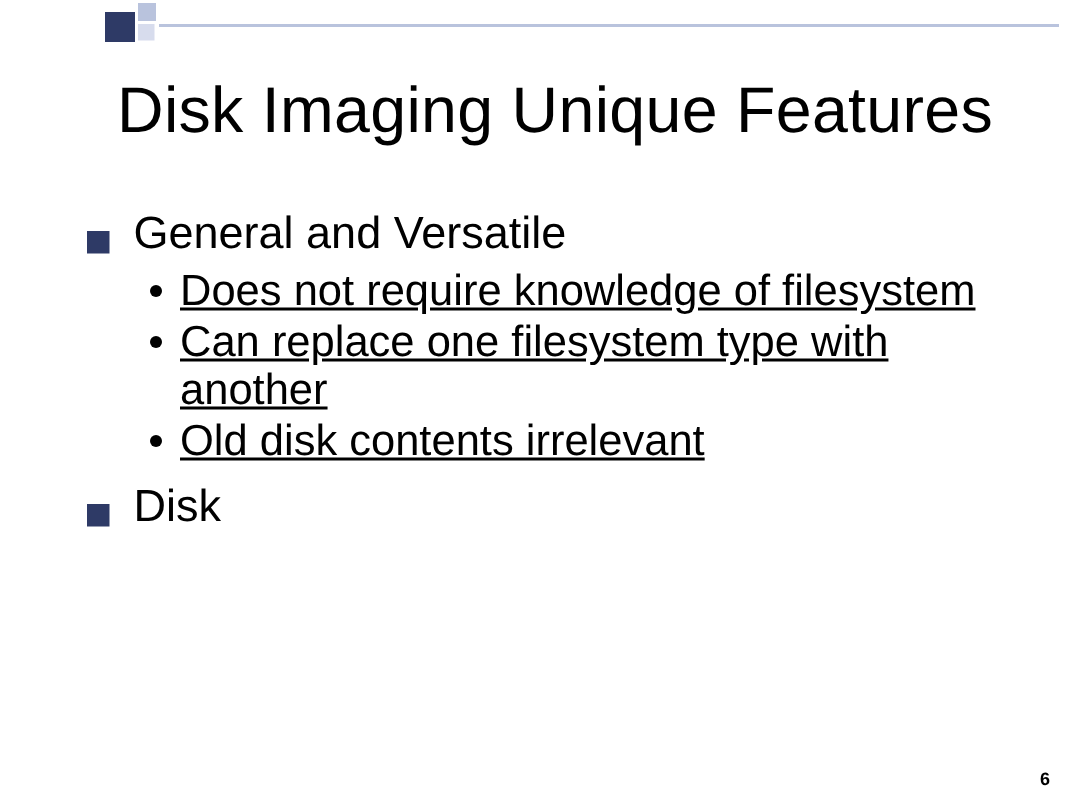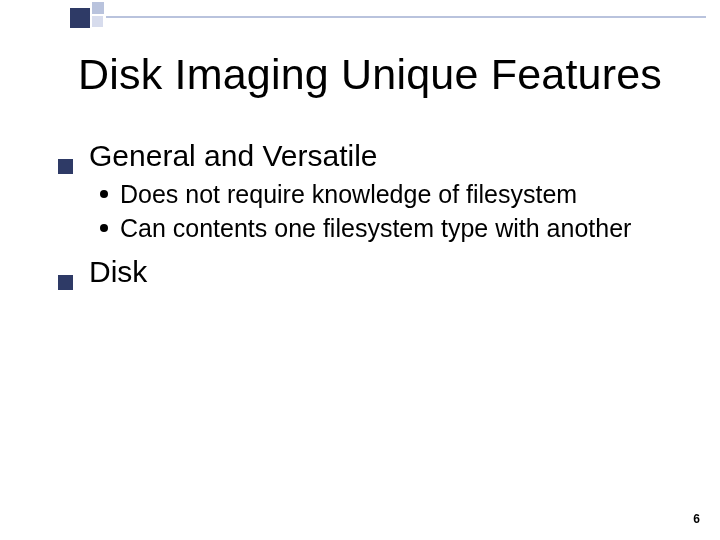--- a/index.html
+++ b/index.html
@@ -60,21 +60,21 @@
     margin-left: 46px;
   }
   .content {
     position: absolute;
     top: 128px;
     left: 58px;
     width: 620px;
   }
   .l1 {
     display: flex;
-    align-items: flex-end;
+    align-items: center;
     margin-top: 10px;
     margin-bottom: 4px;
   }
   .l1 .marker {
     width: 15px;
     height: 15px;
     background: #2e3a66;
     flex: 0 0 15px;
     margin-top: 10px;
     margin-right: 16px;
@@ -92,22 +92,23 @@
   .l2 .dot {
     width: 8px;
     height: 8px;
     background: #000;
     border-radius: 50%;
     flex: 0 0 8px;
     margin-top: 12px;
     margin-right: 12px;
   }
   .l2 .txt {
-    font-size: 25px;
+    font-size: 29px;
     line-height: 32px;
+    text-decoration: underline;
   }
   .pagenum {
     position: absolute;
     right: 20px;
     bottom: 14px;
     font-size: 12px;
     font-weight: bold;
   }
 </style>
 </head>
@@ -127,23 +128,27 @@
   <div class="l1">
     <div class="marker"></div>
     <div class="txt">General and Versatile</div>
   </div>
   <div class="l2">
     <div class="dot"></div>
     <div class="txt">Does not require knowledge of filesystem</div>
   </div>
   <div class="l2">
     <div class="dot"></div>
-    <div class="txt">Can contents one filesystem type with another</div>
+    <div class="txt">Can replace one filesystem type with another</div>
   </div>
 
+  <div class="l2">
+    <div class="dot"></div>
+    <div class="txt">Old disk contents irrelevant</div>
+  </div>
 
   <div class="l1">
     <div class="marker"></div>
     <div class="txt">Disk</div>
   </div>
 
 </div>
 
 <div class="pagenum">6</div>
 

